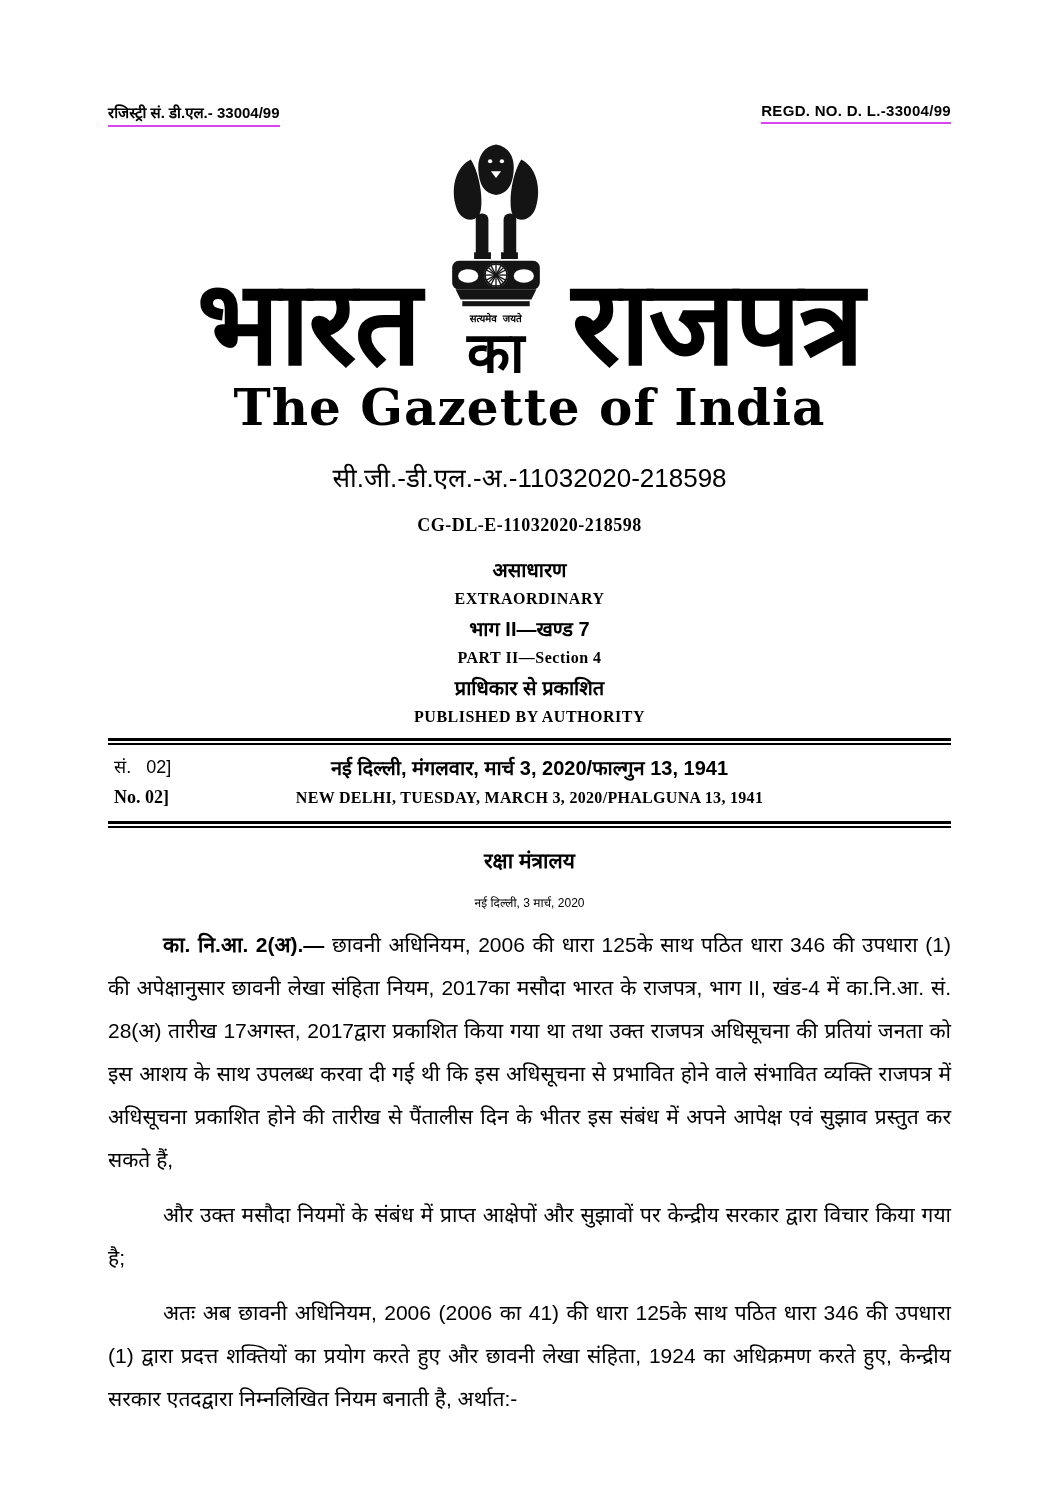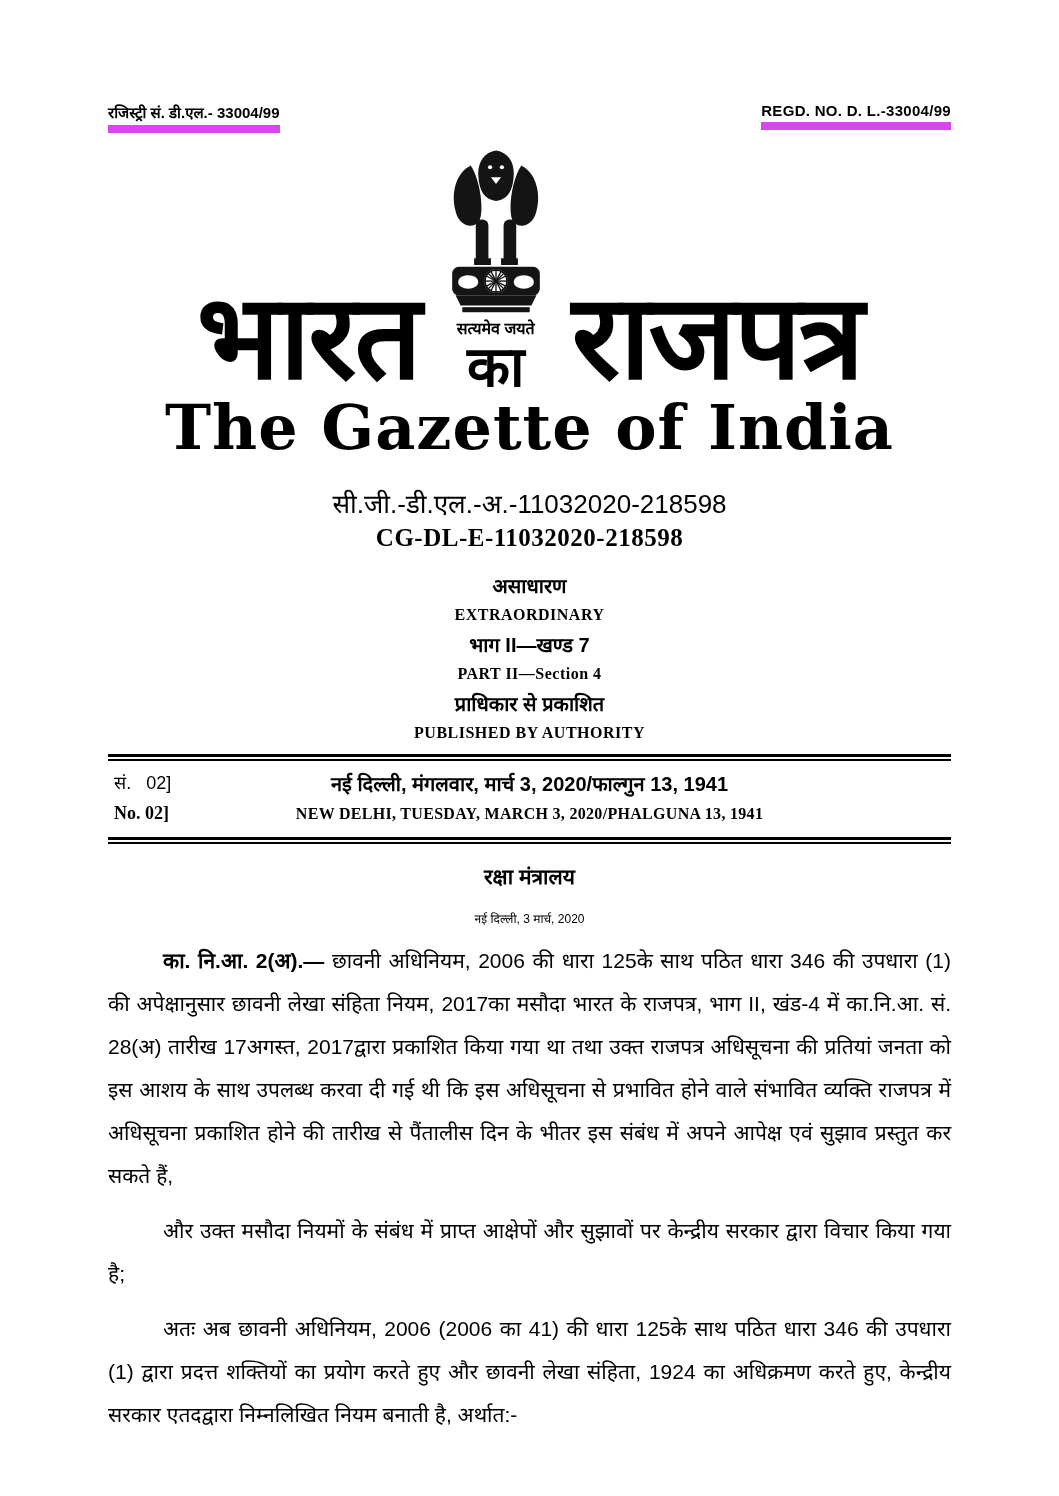--- a/index.html
+++ b/index.html
@@ -13,47 +13,47 @@
   }
   .page { padding: 0 108px; }
 
   
   .topbar {
     margin-top: 102px;
     display: flex; justify-content: space-between; align-items: flex-start;
   }
   .regd {
     font-size: 15px; font-weight: bold;
-    border-bottom: 8px solid #d946ef; padding-bottom: 3px;
+    border-bottom: 2px solid #d946ef; padding-bottom: 3px;
   }
   .regd.en { font-family: "Liberation Sans", sans-serif; letter-spacing: 0.3px; }
 
   
   .masthead { text-align: center; margin-top: 14px; }
   .mast-row {
     display: flex; justify-content: center; align-items: flex-end; gap: 11px;
   }
   .mast-hi {
     font-size: 118px; font-weight: bold; line-height: 0.95;
     font-family: "Liberation Serif", serif;
     letter-spacing: -2px;
   }
   .mast-center { display: flex; flex-direction: column; align-items: center; width: 130px; }
   .emblem svg { display: block; }
-  .motto { font-size: 16px; font-weight: bold; margin-top: -2px; white-space: nowrap; }
+  .motto { font-size: 10px; font-weight: bold; margin-top: -2px; white-space: nowrap; font-family: Liberation Mono, monospace; }
   .mast-ka { font-size: 56px; font-weight: bold; line-height: 1.0; font-family: "Liberation Serif", serif; }
   .mast-en {
     font-family: "DejaVu Serif", serif; font-weight: bold;
-    font-size: 62px; line-height: 1.0; margin-top: 2px; letter-spacing: 1px;
+    font-size: 50px; line-height: 1.0; margin-top: 2px; letter-spacing: 1px;
   }
 
   
   .ids { text-align: center; margin-top: 26px; }
   .id-hi { font-size: 26px; }
-  .id-en { font-family: "Liberation Serif", serif; font-weight: bold; font-size: 25px; margin-top: 3px; letter-spacing: 0.5px; }
+  .id-en { font-family: "Liberation Serif", serif; font-weight: bold; font-size: 18px; margin-top: 20px; letter-spacing: 0.5px; }
 
   
   .edition { text-align: center; margin-top: 20px; }
   .edition div { margin-top: 7px; }
   .ed-hi { font-size: 20px; font-weight: bold; }
   .ed-en { font-family: "Liberation Serif", serif; font-weight: bold; font-size: 16px; letter-spacing: 0.5px; }
 
   
   .double-rule {
     margin-top: 12px;

